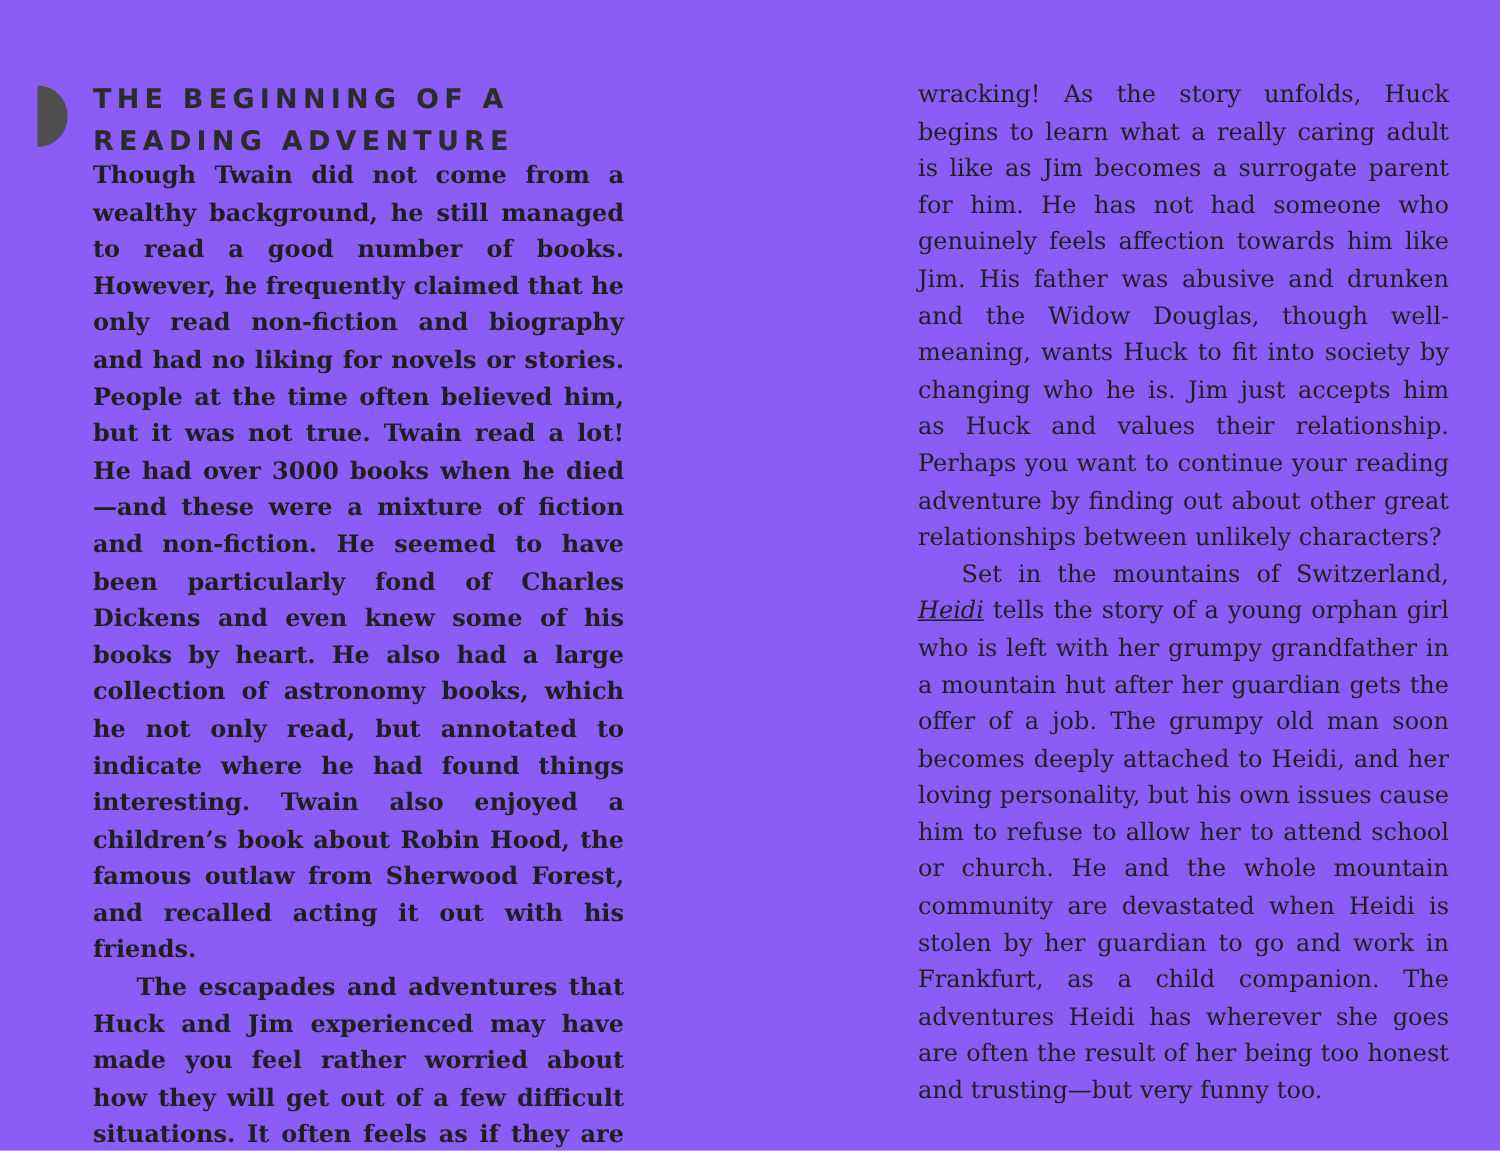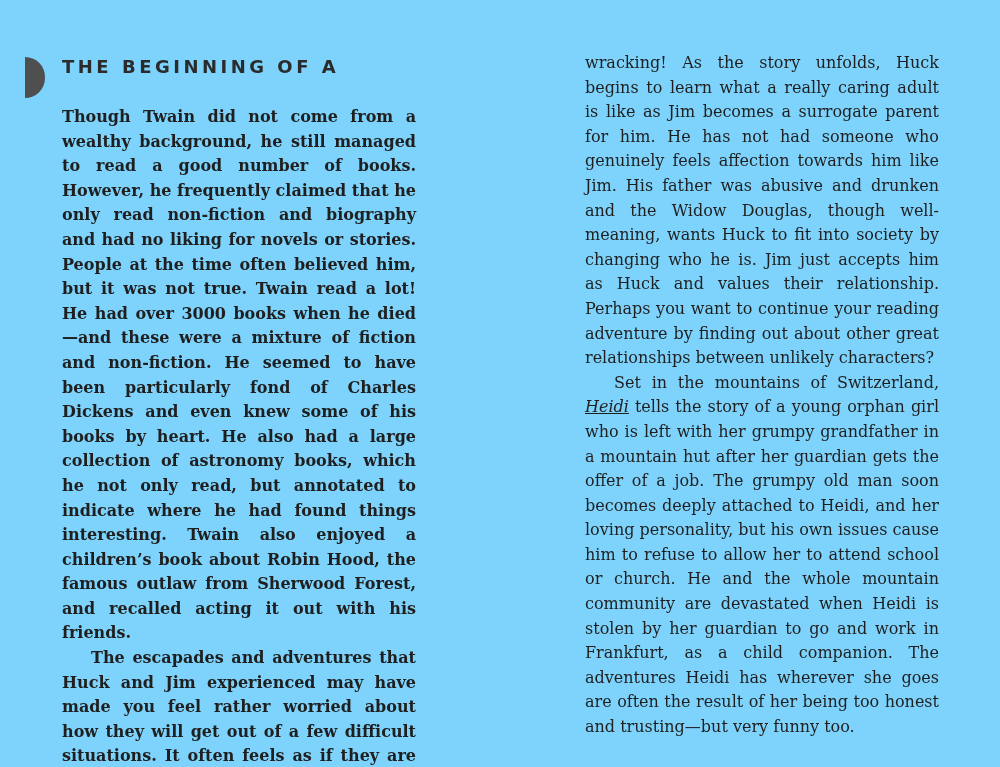--- a/index.html
+++ b/index.html
@@ -11,21 +11,21 @@
     height: 767px;
     background: #ffffff;
     position: relative;
     font-family: "DejaVu Serif", "Liberation Serif", serif;
     color: #1f1f1f;
     overflow: hidden;
   }
   .page {
     position: absolute;
     inset: 0;
-    background: #7dd3fc;
+    background: #8b5cf6;
   }
   .half-circle-icon {
     position: absolute;
     left: 25px;
     top: 57px;
     width: 20px;
     height: 41px;
     background: #4f4f4f;
     border-top-right-radius: 21px;
     border-bottom-right-radius: 21px;
@@ -49,21 +49,21 @@
     line-height: 24.6px;
     text-align: justify;
     color: #1f1f1f;
   }
   .column-left {
     left: 62px;
     top: 105px;
     font-weight: bold;
   }
   .column-right {
-    left: 585px;
+    left: 612px;
     top: 51px;
   }
   .column p {
     margin: 0;
     padding: 0;
   }
   .column p.indented {
     text-indent: 29px;
   }
   .italic-title {
@@ -73,20 +73,21 @@
 </style>
 </head>
 <body>
 
 <div class="page">
 
   <span class="half-circle-icon"></span>
 
   <h1 class="chapter-heading" style="margin:0;">
     <span style="display:block;">THE BEGINNING OF A</span>
+    <span style="display:block;">READING ADVENTURE</span>
   </h1>
 
   <div class="column column-left">
     <p>Though Twain did not come from a wealthy background, he still managed to read a good number of books. However, he frequently claimed that he only read non-fiction and biography and had no liking for novels or stories. People at the time often believed him, but it was not true. Twain read a lot! He had over 3000 books when he died—and these were a mixture of fiction and non-fiction. He seemed to have been particularly fond of Charles Dickens and even knew some of his books by heart. He also had a large collection of astronomy books, which he not only read, but annotated to indicate where he had found things interesting. Twain also enjoyed a children’s book about Robin Hood, the famous outlaw from Sherwood Forest, and recalled acting it out with his friends.</p>
     <p class="indented">The escapades and adventures that Huck and Jim experienced may have made you feel rather worried about how they will get out of a few difficult situations. It often feels as if they are just moments away from disaster or discovery, which makes the story both enjoyable and a bit nerve-</p>
   </div>
 
   <div class="column column-right">
     <p>wracking! As the story unfolds, Huck begins to learn what a really caring adult is like as Jim becomes a surrogate parent for him. He has not had someone who genuinely feels affection towards him like Jim. His father was abusive and drunken and the Widow Douglas, though well-meaning, wants Huck to fit into society by changing who he is. Jim just accepts him as Huck and values their relationship. Perhaps you want to continue your reading adventure by finding out about other great relationships between unlikely characters?</p>
     <p class="indented"><span>Set in the mountains of Switzerland, </span><span class="italic-title">Heidi</span><span> tells the story of a young orphan girl who is left with her grumpy grandfather in a mountain hut after her guardian gets the offer of a job. The grumpy old man soon becomes deeply attached to Heidi, and her loving personality, but his own issues cause him to refuse to allow her to attend school or church. He and the whole mountain community are devastated when Heidi is stolen by her guardian to go and work in Frankfurt, as a child companion. The adventures Heidi has wherever she goes are often the result of her being too honest and trusting—but very funny too.</span></p>

